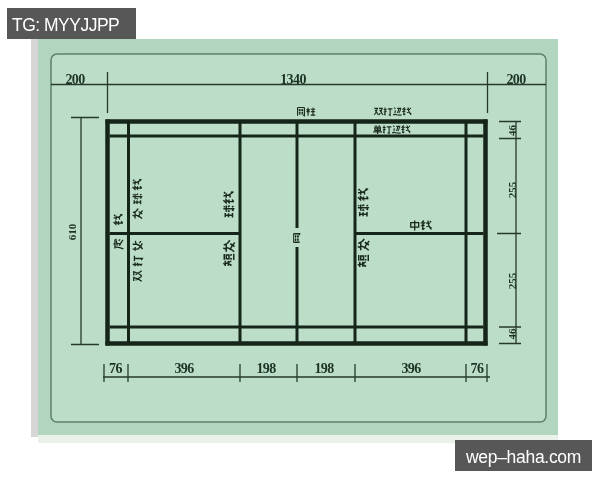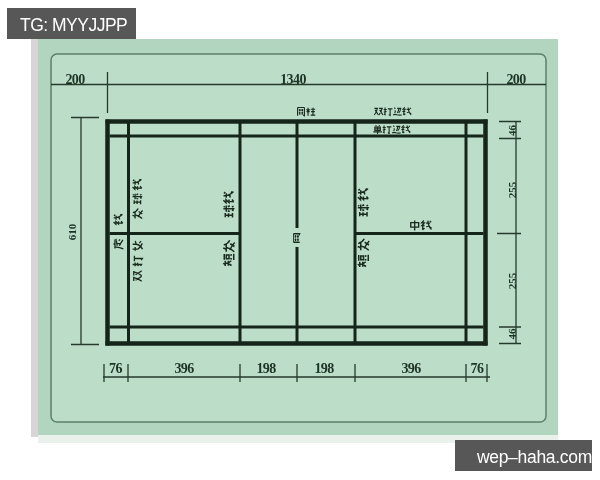--- a/index.html
+++ b/index.html
@@ -208,16 +208,16 @@
 <use href="#gxian" transform="translate(363.5,194.5) rotate(-90) scale(1.25) translate(-5,-5)"></use>
 </g>
 
 <g>
 <use href="#gduan" transform="translate(363.5,261) rotate(-90) scale(1.25) translate(-5,-5)"></use>
 <use href="#gfa" transform="translate(363.5,244.5) rotate(-90) scale(1.25) translate(-5,-5)"></use>
 </g>
 </svg>
 
 
-<div style="position:absolute;left:7px;top:7.5px;width:129px;height:31px;background:#575757;color:#ffffff;font-size:17.5px;letter-spacing:-0.5px;line-height:35px;padding-left:13px;box-sizing:border-box;white-space:nowrap;">TG: MYYJJPP</div>
-
-<div style="position:absolute;left:455px;top:440px;width:137px;height:31px;background:#575757;color:#ffffff;font-size:17.5px;letter-spacing:-0.3px;line-height:34px;text-align:right;white-space:nowrap;">wep–haha.com</div>
+<div style="position:absolute;left:7px;top:7.5px;width:129px;height:31px;background:#575757;color:#ffffff;font-size:17.5px;letter-spacing:-0.5px;line-height:35px;padding-left:5px;box-sizing:border-box;white-space:nowrap;">TG: MYYJJPP</div>
+
+<div style="position:absolute;left:455px;top:440px;width:137px;height:31px;background:#575757;color:#ffffff;font-size:17.5px;letter-spacing:-0.3px;line-height:34px;text-align:center;white-space:nowrap;">wep–haha.com</div>
 
 
 </body></html>

